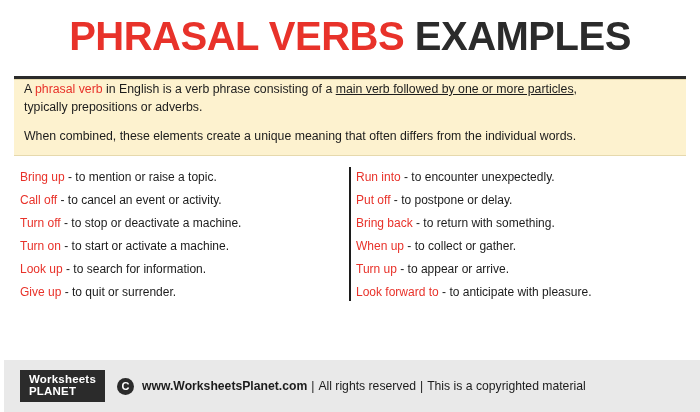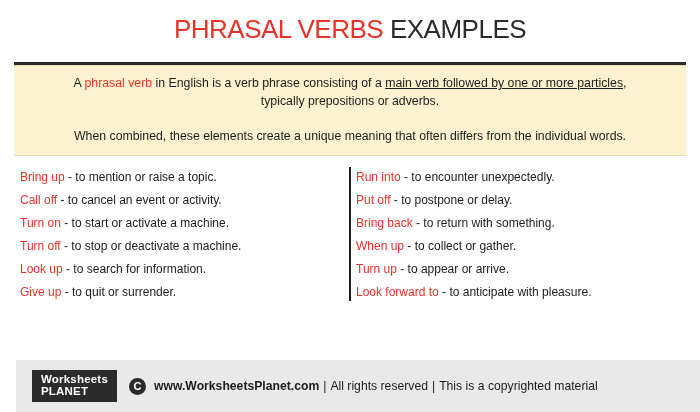--- a/index.html
+++ b/index.html
@@ -16,47 +16,46 @@
     overflow: hidden;
   }
   
   .title-bar {
     width: 700px;
     padding: 16px 0 10px 0;
     text-align: center;
     background: #ffffff;
   }
   .title {
-    font-size: 26px;
-    font-weight: normal;
+    font-size: 40px;
+    font-weight: bold;
     letter-spacing: -0.5px;
     line-height: 1;
     white-space: nowrap;
   }
   .title .t-red { color: #e8322a; }
   .title .t-dark { color: #2b2b2b; }
   .title-rule {
     height: 3px;
     background: #2b2b2b;
     margin: 10px 14px 0 14px;
   }
   
   .intro {
     margin: 0 14px;
     background: #fdf2cf;
     border-top: 1px solid #e6d9ad;
     border-bottom: 1px solid #e6d9ad;
-    padding: 9px 10px 10px 10px;
+    padding: 1px 10px 10px 10px;
     font-size: 12.3px;
     color: #1c1c1c;
     line-height: 1.45;
-    text-align: center;
   }
   .intro p { margin: 0; }
-  .intro p + p { margin-top: 17px; }
+  .intro p + p { margin-top: 11px; }
   .hl-red { color: #e8322a; }
   .underline { text-decoration: underline; }
   
   .columns {
     margin: 9px 14px 0 14px;
     display: flex;
     position: relative;
   }
   .col {
     width: 50%;
@@ -75,21 +74,21 @@
     font-size: 12px;
     color: #1c1c1c;
     line-height: 1;
     padding: 5.5px 0;
     white-space: nowrap;
   }
   .entry .verb { color: #e8322a; }
   
   .footer {
     position: absolute;
-    left: 16px; right: 0; bottom: 0;
+    left: 4px; right: 0; bottom: 0;
     height: 52px;
     background: #e9e9e9;
     display: flex;
     align-items: center;
     padding: 0 16px;
   }
   .logo {
     display: flex;
     flex-direction: column;
     justify-content: center;
@@ -138,22 +137,22 @@
     <p><span>A </span><span class="hl-red">phrasal verb</span><span> in English is a verb phrase consisting of a </span><span class="underline">main verb followed by one or more particles</span><span>,</span><br><span>typically prepositions or adverbs.</span></p>
     <p>When combined, these elements create a unique meaning that often differs from the individual words.</p>
   </div>
 
   <div class="columns">
     <div class="divider"></div>
 
     <div class="col">
       <div class="entry"><span class="verb">Bring up</span><span> - to mention or raise a topic.</span></div>
       <div class="entry"><span class="verb">Call off</span><span> - to cancel an event or activity.</span></div>
+      <div class="entry"><span class="verb">Turn off</span><span> - to stop or deactivate a machine.</span></div>
       <div class="entry"><span class="verb">Turn on</span><span> - to start or activate a machine.</span></div>
-      <div class="entry"><span class="verb">Turn off</span><span> - to stop or deactivate a machine.</span></div>
       <div class="entry"><span class="verb">Look up</span><span> - to search for information.</span></div>
       <div class="entry"><span class="verb">Give up</span><span> - to quit or surrender.</span></div>
     </div>
 
     <div class="col">
       <div class="entry"><span class="verb">Run into</span><span> - to encounter unexpectedly.</span></div>
       <div class="entry"><span class="verb">Put off</span><span> - to postpone or delay.</span></div>
       <div class="entry"><span class="verb">Bring back</span><span> - to return with something.</span></div>
       <div class="entry"><span class="verb">When up</span><span> - to collect or gather.</span></div>
       <div class="entry"><span class="verb">Turn up</span><span> - to appear or arrive.</span></div>

